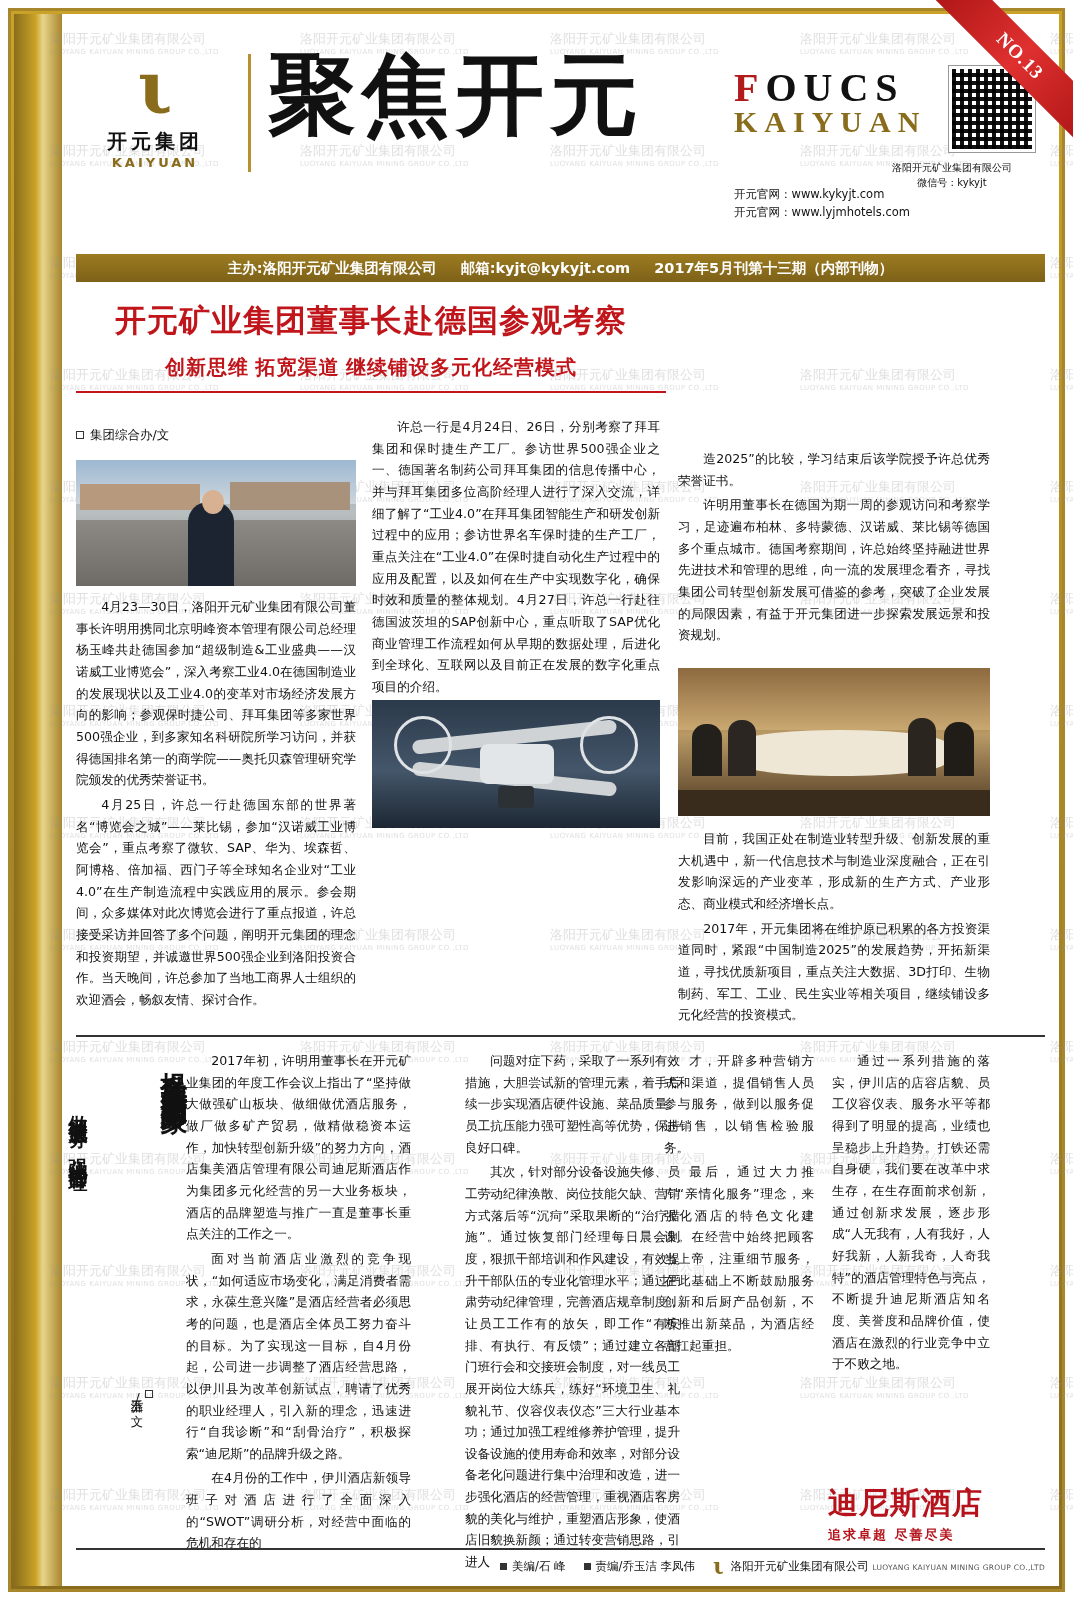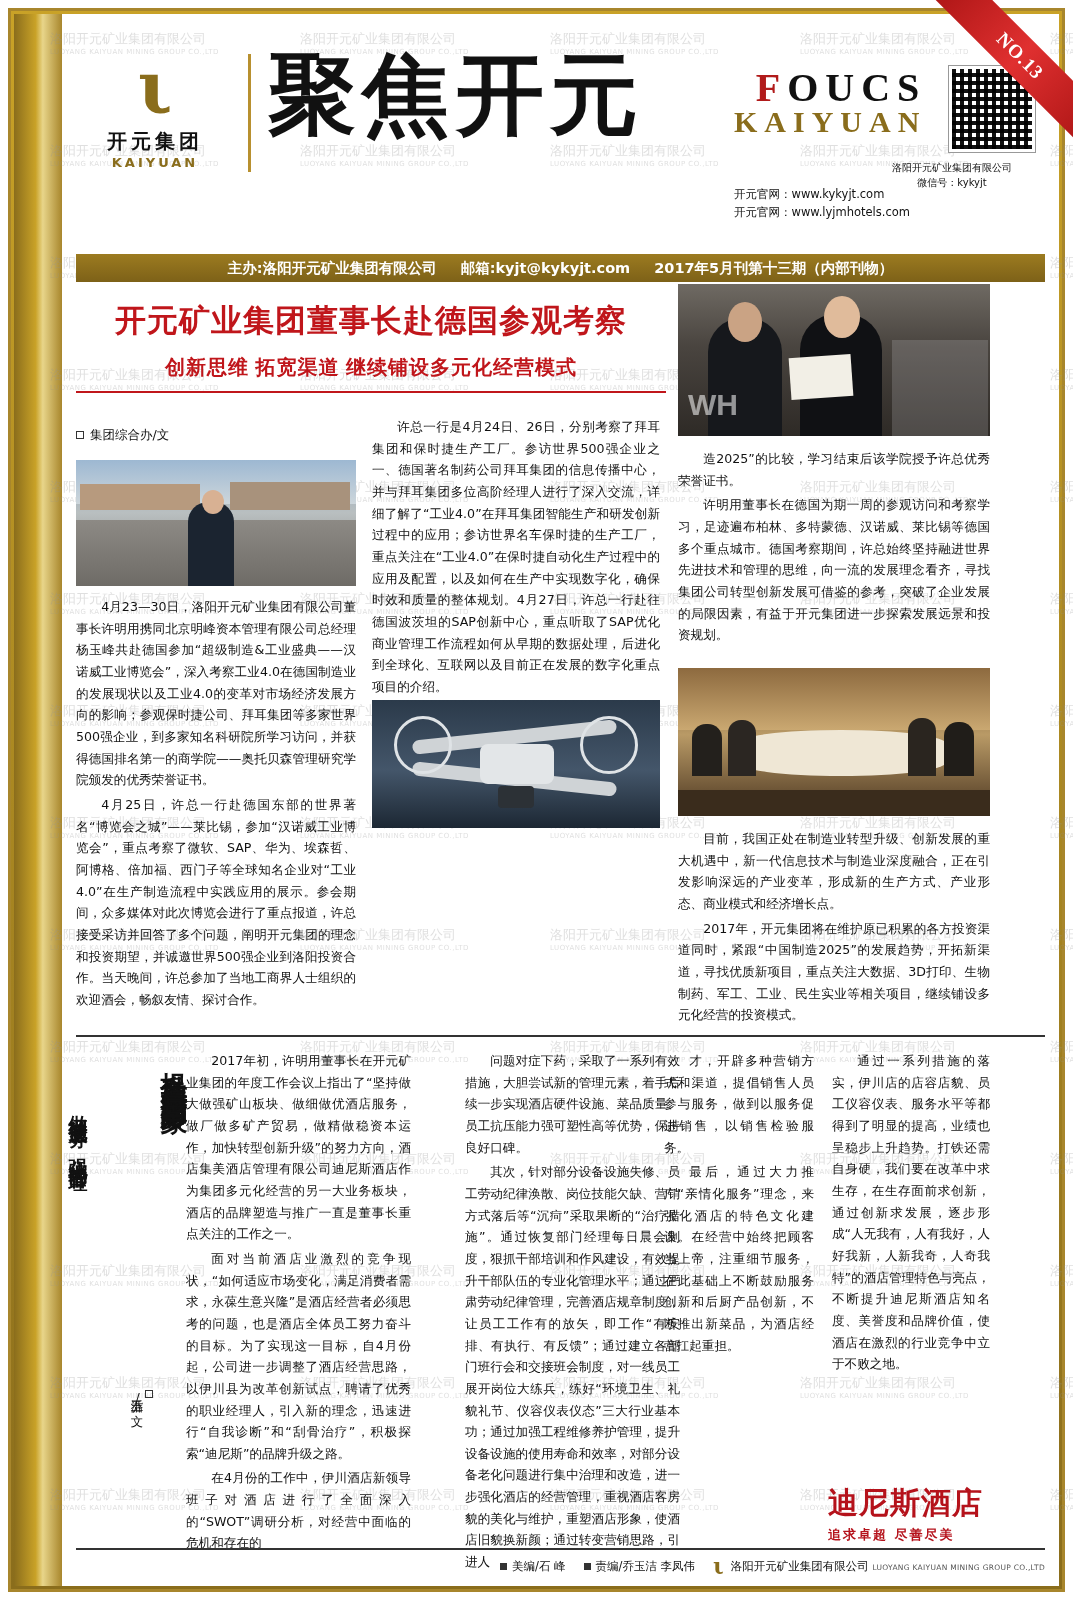--- a/index.html
+++ b/index.html
@@ -89,21 +89,20 @@
   .title-cn {
     position: absolute; left: 206px; top: 34px;
     font-size: 88px; font-weight: bold; letter-spacing: 6px;
     color: #111; font-family: "DejaVu Serif", serif;
     line-height: 1.05;
   }
   .focus-block { position: absolute; left: 672px; top: 50px; }
   .focus-en {
     font-size: 40px; letter-spacing: 7px; font-weight: bold; color:#111;
     font-family: "Liberation Serif", serif;
-    text-align: right;
   }
   .focus-en .red { color: #b11b1b; }
   .focus-kai {
     font-size: 30px; letter-spacing: 7px; font-weight: bold; color:#8a6d1c;
     font-family: "Liberation Serif", serif; margin-top: -6px;
   }
   .site-lines {
     position: absolute; left: 672px; top: 148px;
     font-size: 11.5px; line-height: 1.55; color:#111;
     font-family: "DejaVu Sans", sans-serif;
@@ -343,29 +342,20 @@
     <span>邮箱:kyjt@kykyjt.com</span>
     <span>2017年5月刊第十三期（内部刊物）</span>
   </div>
 
   <div class="headline-wrap">
     <div class="headline">开元矿业集团董事长赴德国参观考察</div>
     <div class="subhead">创新思维 拓宽渠道 继续铺设多元化经营模式</div>
     <div class="hr-red"></div>
   </div>
 
-  <div class="photo p-top">
-    <div style="position:absolute;left:30px;top:34px;width:74px;height:118px;background:#16181c;border-radius:34px 34px 0 0;"></div>
-    <div style="position:absolute;left:50px;top:18px;width:34px;height:40px;background:#caa384;border-radius:50%;"></div>
-    <div style="position:absolute;left:122px;top:30px;width:82px;height:122px;background:#101114;border-radius:36px 36px 0 0;"></div>
-    <div style="position:absolute;left:146px;top:12px;width:36px;height:42px;background:#e0bb9b;border-radius:50%;"></div>
-    <div style="position:absolute;left:112px;top:72px;width:62px;height:42px;background:#f2efe6;transform:rotate(-4deg);"></div>
-    <div style="position:absolute;left:214px;top:56px;width:96px;height:96px;background:rgba(230,230,235,.18);"></div>
-    <div style="position:absolute;left:10px;top:104px;font:bold 30px 'Liberation Sans',sans-serif;color:rgba(255,255,255,.55);">WH</div>
-  </div>
 
   <div class="photo p-left">
     <div style="position:absolute;left:0;top:0;width:100%;height:44px;background:linear-gradient(180deg,#9db8d2,#cdd6db);"></div>
     <div style="position:absolute;left:4px;top:24px;width:120px;height:26px;background:#b79a7e;"></div>
     <div style="position:absolute;right:6px;top:22px;width:120px;height:28px;background:#a8927c;"></div>
     <div style="position:absolute;left:0;top:60px;width:100%;height:66px;background:linear-gradient(180deg,#8d8a85,#6e6b66);"></div>
     <div style="position:absolute;left:112px;top:42px;width:46px;height:84px;background:#1b2430;border-radius:20px 20px 0 0;"></div>
     <div style="position:absolute;left:126px;top:30px;width:22px;height:24px;background:#d8b193;border-radius:50%;"></div>
   </div>
 

